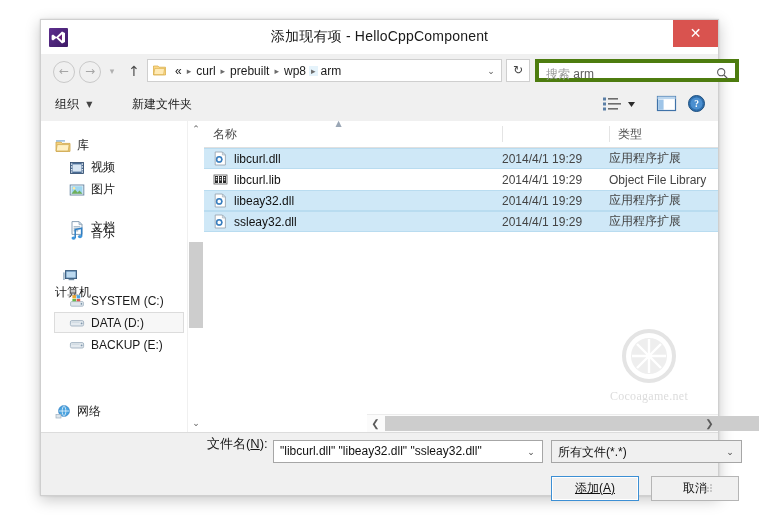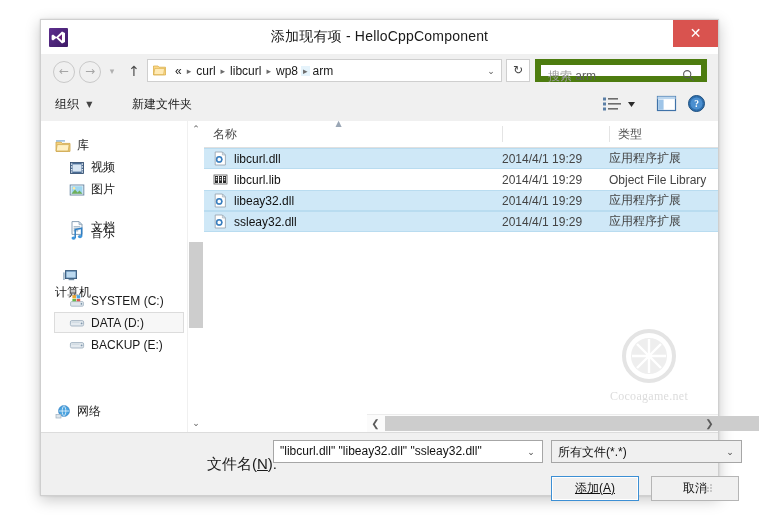--- a/index.html
+++ b/index.html
@@ -88,22 +88,22 @@
     color:#5a5a5a;font-size:9px;line-height:14px;text-align:center;
     font-family:"DejaVu Sans",sans-serif;
   }
   .refresh{
     position:absolute;left:465px;top:5px;width:24px;height:23px;
     border:1px solid #cfcfcf;background:#fff;box-sizing:border-box;
     color:#444;font-size:12px;line-height:21px;text-align:center;
     font-family:"DejaVu Sans",sans-serif;
   }
   .searchbox{
-    position:absolute;left:494px;top:5px;width:172px;height:23px;
-    background:#fff;border:6px solid #4d7c0f;box-sizing:border-box;
+    position:absolute;left:494px;top:5px;width:204px;height:23px;
+    background:#fff;border:4px solid #4d7c0f;box-sizing:border-box;
   }
   .search-ph{
     position:absolute;left:7px;top:3px;font-size:12px;color:#9a9a9a;
   }
   .search-ph b{color:#5d5d5d;font-weight:normal;}
   .search-icon{
     position:absolute;right:6px;top:4px;width:13px;height:13px;
     color:#5a5a5a;
   }
 
@@ -223,21 +223,21 @@
   .h-thumb{
     position:absolute;left:18px;top:1px;width:424px;height:15px;background:#cdcdcd;
   }
 
   
   .bottom{
     position:absolute;left:0;right:0;top:412px;bottom:0;background:#f0f0f0;
     border-top:1px solid #dcdcdc;
   }
   .fn-label{
-    position:absolute;left:166px;top:22px;font-size:15px;color:#1a1a1a;
+    position:absolute;left:166px;top:2px;font-size:13px;color:#1a1a1a;
   }
   .fn-label u{text-decoration:underline;}
   .fn-input{
     position:absolute;left:232px;top:7px;width:270px;height:23px;
     background:#fff;border:1px solid #a6a6a6;box-sizing:border-box;
   }
   .fn-value{position:absolute;left:6px;top:3px;font-size:12px;color:#111;}
   .fn-caret{
     position:absolute;right:5px;top:4px;width:12px;height:14px;color:#4a4a4a;
     font-size:9px;line-height:14px;text-align:center;
@@ -296,21 +296,21 @@
           <svg width="13" height="13" viewBox="0 0 13 13">
             <path d="M0.5 2 H5 L6 3.2 H12.5 V11 H0.5 Z" fill="#fdd98a" stroke="#d5a93f" stroke-width=".7"></path>
             <path d="M1.8 4.4 H11.6 L10.6 10.6 H0.8 Z" fill="#ffeab5" stroke="#d5a93f" stroke-width=".6"></path>
           </svg>
         </div>
         <div class="crumbs">
           <span class="crumb">«</span>
           <span class="crumb-sep">▸</span>
           <span class="crumb">curl</span>
           <span class="crumb-sep">▸</span>
-          <span class="crumb">libcurl</span>
+          <span class="crumb">prebuilt</span>
           <span class="crumb-sep">▸</span>
           <span class="crumb">wp8</span>
           <span class="crumb-sep crumb hl">▸</span>
           <span class="crumb">arm</span>
         </div>
         <div class="addr-drop">⌄</div>
       </div>
 
       <div class="refresh">
         <span>↻</span>

